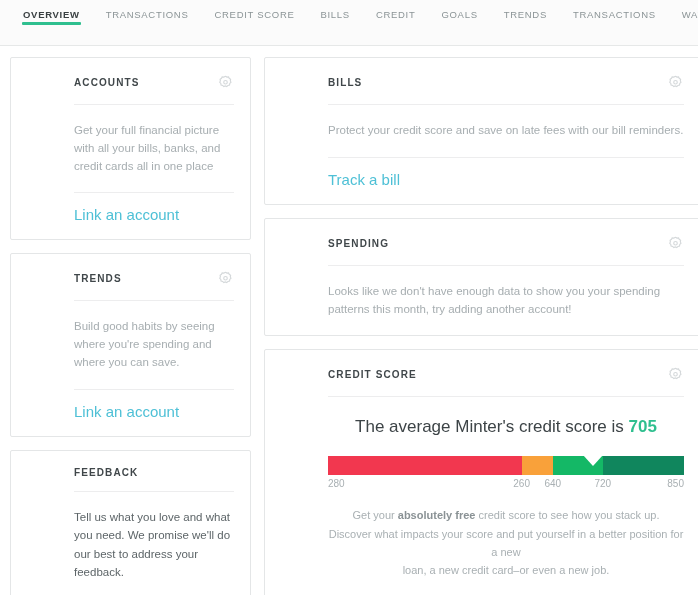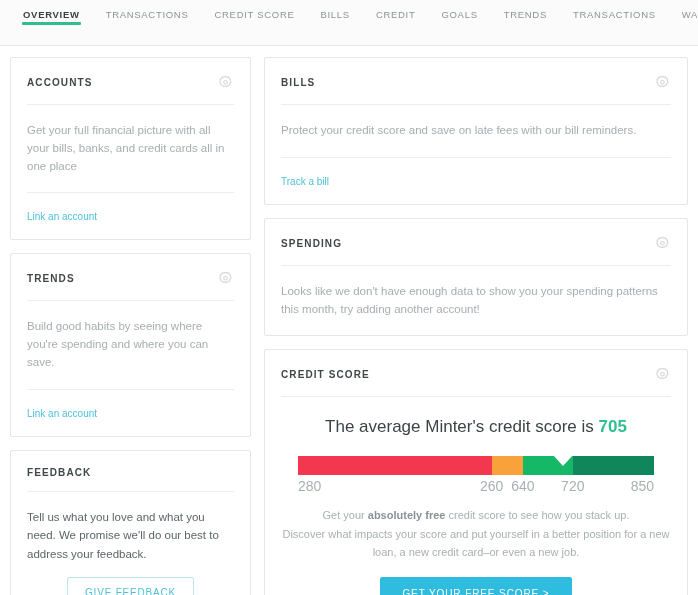--- a/index.html
+++ b/index.html
@@ -56,20 +56,21 @@
     align-items: flex-start;
   }
   .col-left  { width: 241px; flex: 0 0 241px; display: flex; flex-direction: column; gap: 13px; }
   .col-right { flex: 1 1 auto; display: flex; flex-direction: column; gap: 13px; }
 
   
   .card {
     background: #ffffff;
     border: 1px solid #e4e6e7;
     border-radius: 2px;
+    padding-left: 47px;
   }
   .card-head {
     display: flex;
     align-items: center;
     justify-content: space-between;
     padding: 16px 16px 13px 16px;
   }
   .card-title {
     font-size: 10px;
     font-weight: bold;
@@ -79,21 +80,21 @@
   .gear { width: 17px; height: 17px; display: block; cursor: pointer; }
   .rule { height: 1px; background: #ededee; margin: 0 16px; }
   .card-body {
     padding: 17px 16px 17px 16px;
     font-size: 11.5px;
     line-height: 1.55;
     color: #a7aeb1;
   }
   .card-foot { padding: 13px 16px 15px 16px; }
   .link {
-    font-size: 10px;
+    font-size: 15px;
     color: #4ec0d6;
     text-decoration: none;
     cursor: pointer;
   }
 
   
   .fb-body {
     padding: 16px 16px 6px 16px;
     font-size: 11.5px;
     line-height: 1.6;
@@ -140,21 +141,21 @@
     transform: translateX(-50%);
   }
   .ticks {
     position: relative;
     height: 15px;
     margin-top: 3px;
   }
   .tick {
     position: absolute;
     top: 0;
-    font-size: 14px;
+    font-size: 10px;
     color: #a9b0b3;
     white-space: nowrap;
   }
 
   .cs-desc {
     margin-top: 13px;
     font-size: 11px;
     line-height: 1.65;
     color: #a9b0b3;
   }

